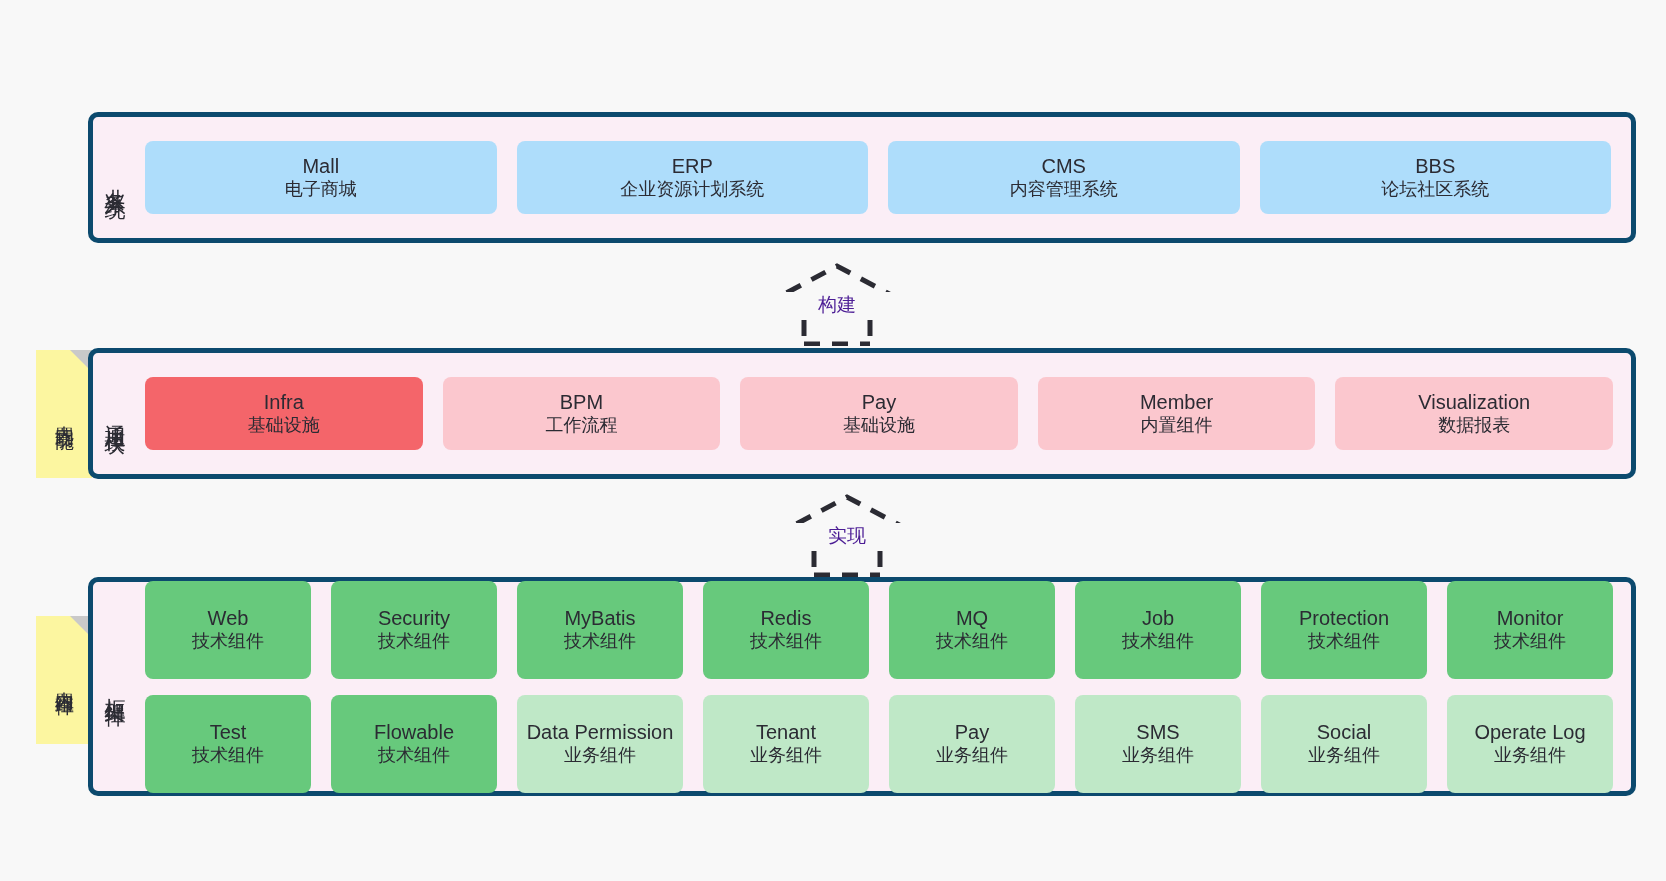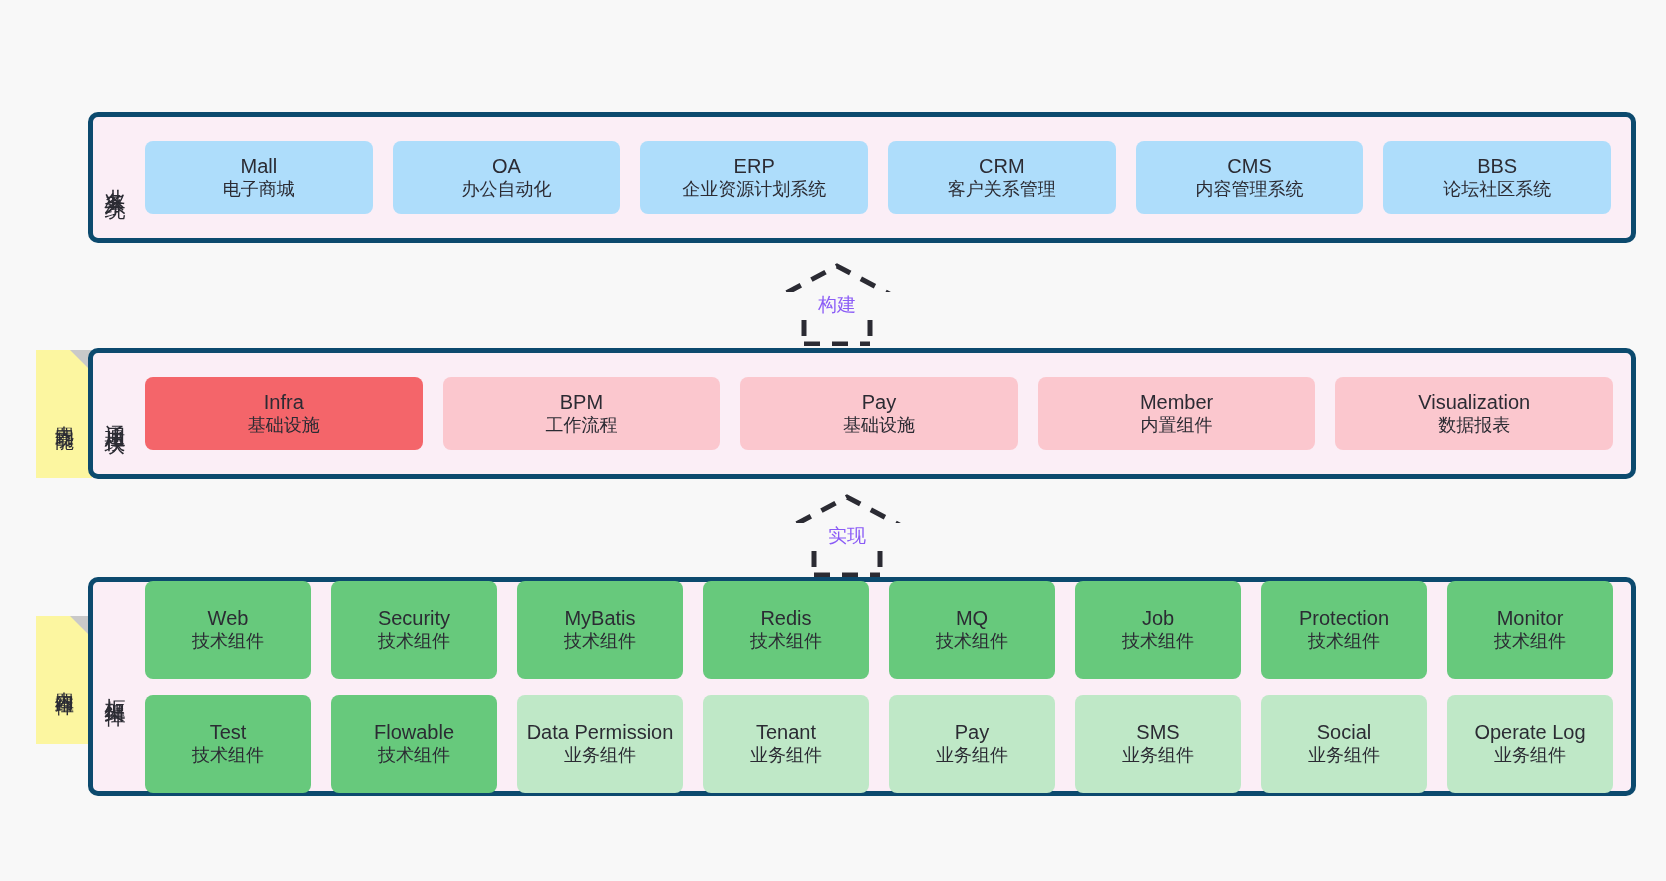--- a/index.html
+++ b/index.html
@@ -118,21 +118,21 @@
   .connector {
     position: absolute;
     user-select: none;
   }
   .connector svg { display: block; }
   .connector .conn-label {
     position: absolute;
     left: 0; right: 0;
     text-align: center;
     font-size: 19px;
-    color: #8b5cf6;
+    color: #4c1d95;
     background: #f8f8f8;
     padding: 0 2px;
   }
   #connector-build    { left: 742px; top: 258px; width: 190px; height: 88px; }
   #connector-build .conn-label { top: 34px; }
   #connector-implement{ left: 752px; top: 489px; width: 190px; height: 88px; }
   #connector-implement .conn-label { top: 34px; }
 </style>
 </head>
 <body>
@@ -141,30 +141,22 @@
 
   <div class="layer" id="layer-business">
     <div class="layer-label">业务系统</div>
     <div class="layer-body">
       <div class="card-row">
         <div class="card c-blue">
           <span class="t1">Mall</span>
           <span class="t2">电子商城</span>
         </div>
         <div class="card c-blue">
-          <span class="t1">OA</span>
-          <span class="t2">办公自动化</span>
-        </div>
-        <div class="card c-blue">
           <span class="t1">ERP</span>
           <span class="t2">企业资源计划系统</span>
-        </div>
-        <div class="card c-blue">
-          <span class="t1">CRM</span>
-          <span class="t2">客户关系管理</span>
         </div>
         <div class="card c-blue">
           <span class="t1">CMS</span>
           <span class="t2">内容管理系统</span>
         </div>
         <div class="card c-blue">
           <span class="t1">BBS</span>
           <span class="t2">论坛社区系统</span>
         </div>
       </div>

